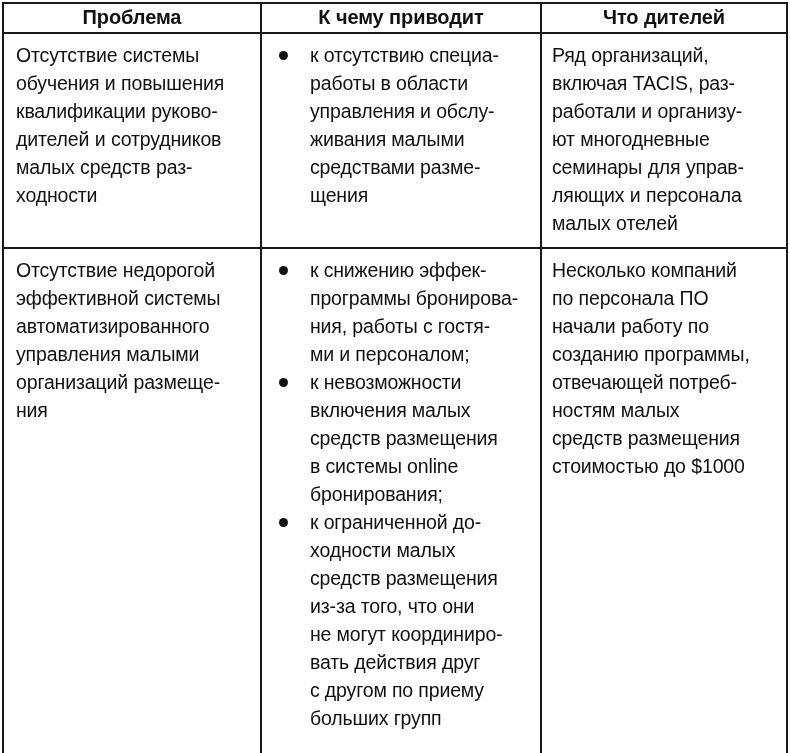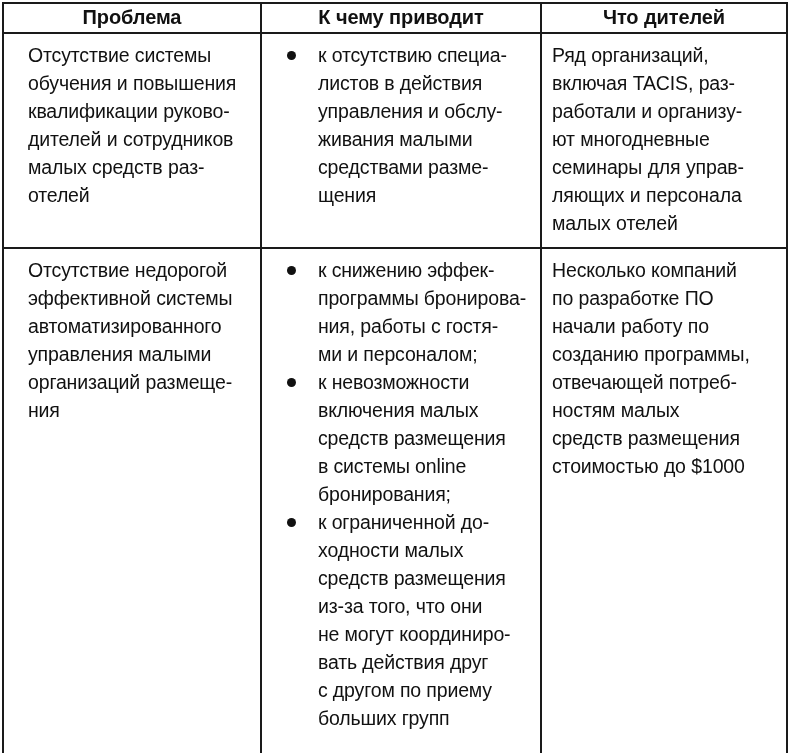--- a/index.html
+++ b/index.html
@@ -57,34 +57,34 @@
     letter-spacing: -0.1px;
   }
 
   tbody td {
     font-size: 19.5px;
     line-height: 28px;
     font-weight: 400;
   }
 
   .cell-text {
-    padding: 7px 6px 10px 24px;
+    padding: 7px 6px 10px 12px;
     letter-spacing: -0.15px;
     word-spacing: 0.2px;
   }
 
   .cell-text-right {
     padding: 7px 1px 10px 10px;
     letter-spacing: -0.15px;
     word-spacing: 0.2px;
   }
 
   
   .bullets {
-    padding: 7px 4px 10px 16px;
+    padding: 7px 4px 10px 8px;
     margin: 0;
   }
 
   .bullet-item {
     position: relative;
     padding-left: 40px;
     margin: 0 0 0 0;
     letter-spacing: -0.15px;
   }
 
@@ -139,26 +139,26 @@
     </thead>
     <tbody>
       <tr class="row-1">
         <td>
           <div class="cell-text">
               <span class="line">Отсутствие системы</span>
               <span class="line">обучения и повышения</span>
               <span class="line">квалификации руково-</span>
               <span class="line">дителей и сотрудников</span>
               <span class="line">малых средств раз-</span>
-              <span class="line">отелей</span>
+              <span class="line">ходности</span>
             </div>
         </td>
         <td>
           <div class="bullets">
-              <div class="bullet-item"><span class="bullet-dot"></span><span><span class="line">к отсутствию специа-</span><span class="line">листов в действия</span><span class="line">управления и обслу-</span><span class="line">живания малыми</span><span class="line">средствами разме-</span><span class="line">щения</span></span></div>
+              <div class="bullet-item"><span class="bullet-dot"></span><span><span class="line">к отсутствию специа-</span><span class="line">работы в области</span><span class="line">управления и обслу-</span><span class="line">живания малыми</span><span class="line">средствами разме-</span><span class="line">щения</span></span></div>
             </div>
         </td>
         <td>
           <div class="cell-text-right">
               <span class="line">Ряд организаций,</span>
               <span class="line">включая TACIS, раз-</span>
               <span class="line">работали и организу-</span>
               <span class="line">ют многодневные</span>
               <span class="line">семинары для управ-</span>
               <span class="line">ляющих и персонала</span>
@@ -180,21 +180,21 @@
         <td>
           <div class="bullets">
               <div class="bullet-item"><span class="bullet-dot"></span><span><span class="line">к снижению эффек-</span><span class="line">программы бронирова-</span><span class="line">ния, работы с гостя-</span><span class="line">ми и персоналом;</span></span></div>
               <div class="bullet-item"><span class="bullet-dot"></span><span><span class="line">к невозможности</span><span class="line">включения малых</span><span class="line">средств размещения</span><span class="line">в системы online</span><span class="line">бронирования;</span></span></div>
               <div class="bullet-item"><span class="bullet-dot"></span><span><span class="line">к ограниченной до-</span><span class="line">ходности малых</span><span class="line">средств размещения</span><span class="line">из-за того, что они</span><span class="line">не могут координиро-</span><span class="line">вать действия друг</span><span class="line">с другом по приему</span><span class="line">больших групп</span></span></div>
             </div>
         </td>
         <td>
           <div class="cell-text-right">
               <span class="line">Несколько компаний</span>
-              <span class="line">по разработке ПО</span>
+              <span class="line">по персонала ПО</span>
               <span class="line">начали работу по</span>
               <span class="line">созданию программы,</span>
               <span class="line">отвечающей потреб-</span>
               <span class="line">ностям малых</span>
               <span class="line">средств размещения</span>
               <span class="line">стоимостью до $1000</span>
             </div>
         </td>
       </tr>
     </tbody>

